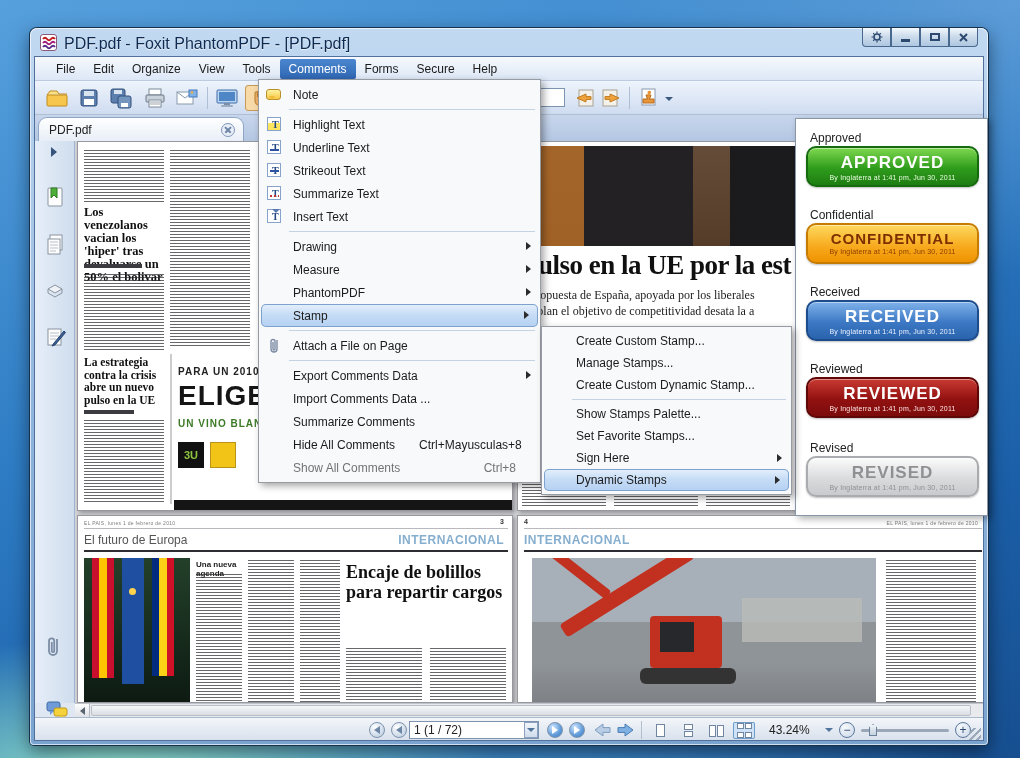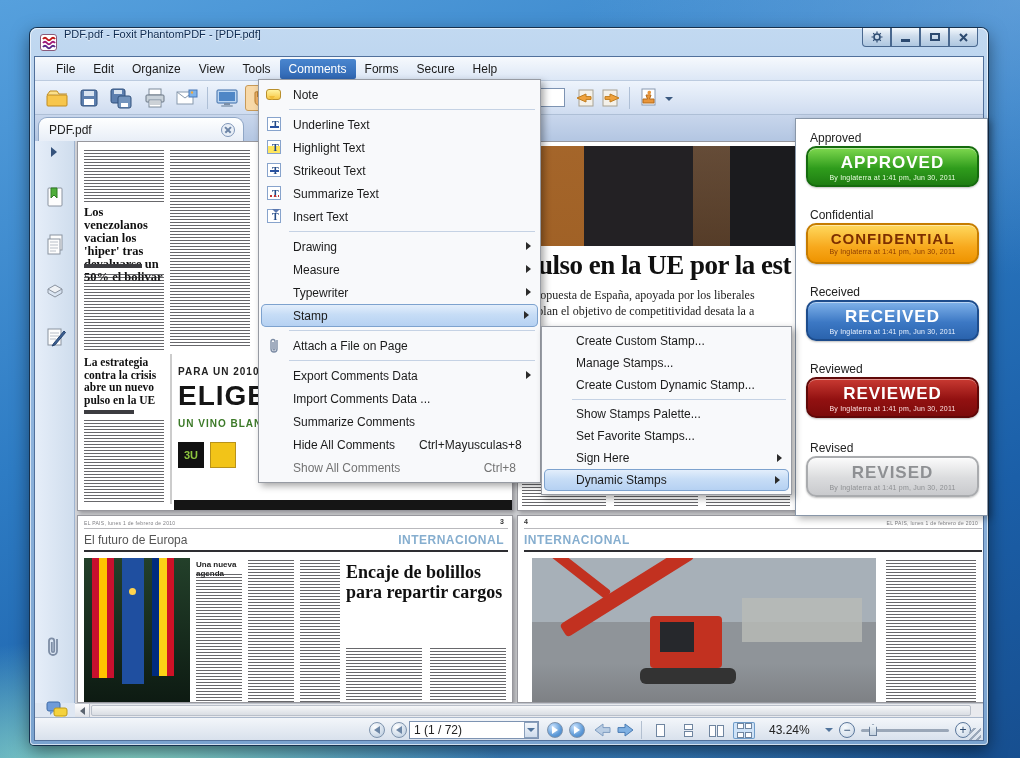--- a/index.html
+++ b/index.html
@@ -9,21 +9,21 @@
       radial-gradient(ellipse 620px 230px at 12% 103%, rgba(160,240,205,.9), rgba(160,240,205,0) 62%),
       radial-gradient(ellipse 900px 340px at 48% 110%, rgba(120,205,250,.55), rgba(120,205,250,0) 60%),
       radial-gradient(ellipse 800px 500px at 100% 0%, rgba(130,180,230,.5), rgba(130,180,230,0) 55%),
       linear-gradient(160deg,#56a0dd 0%,#2e7cc4 42%,#1b5fa8 75%,#174f90 100%);}
   
   .win{position:absolute;left:30px;top:28px;width:958px;height:717px;border-radius:7px 7px 4px 4px;
     background:linear-gradient(#c2d9f1,#8fb4dd 55%,#7aa3cf);
     box-shadow:0 0 0 1px #16314e, 0 6px 18px rgba(0,0,0,.5), inset 0 0 0 1px rgba(255,255,255,.65);}
   .titlebar{position:absolute;left:0;top:0;right:0;height:28px}
   .appicon{position:absolute;left:10px;top:6px;width:17px;height:17px;background:#fff;border:1px solid #8a5a7a;border-radius:3px}
-  .title{position:absolute;left:34px;top:0;font-size:11px;color:#0e2a50;text-shadow:0 1px 1px rgba(255,255,255,.8);white-space:nowrap}
+  .title{position:absolute;left:34px;top:7px;font-size:16px;color:#0e2a50;text-shadow:0 1px 1px rgba(255,255,255,.8);white-space:nowrap}
   .ctrls{position:absolute;right:10px;top:0;display:flex}
   .cbtn{width:29px;height:19px;border:1px solid #49688f;border-top:none;background:linear-gradient(#f4f9fd,#cddcec 45%,#aec7e0);display:flex;align-items:center;justify-content:center}
   .cbtn:first-child{border-radius:0 0 0 4px}
   .cbtn:last-child{border-radius:0 0 4px 0}
   .glyph-min{width:9px;height:3px;background:#2c4a70;margin-top:6px}
   .glyph-max{width:10px;height:8px;border:2px solid #2c4a70}
   .appbody{position:absolute;left:4px;right:4px;top:28px;bottom:4px;background:#dfe7f2;border:1px solid #51709b;overflow:hidden}
   
   .menubar{position:absolute;left:0;right:0;top:0;height:24px;background:linear-gradient(#f6f9fd,#dce7f6);border-bottom:1px solid #bccbdf;display:flex;align-items:center;padding-left:12px}
   .mitem{font-size:12px;color:#1a1a1a;padding:3px 9px;border-radius:2px}
@@ -431,28 +431,28 @@
     </div>
   </div>
 
   <div class="menu" style="left:258px;top:79px;width:283px">
     <div class="mi">
         <span class="mic ic-note"></span>
         <span>Note</span>
       </div>
     <div class="msep"></div>
     <div class="mi">
+        <span class="mic ic-t ic-hl"></span>
+        <span>Highlight Text</span>
+      </div>
+    <div class="mi">
         <span class="mic ic-t ic-ul"></span>
         <span>Underline Text</span>
       </div>
     <div class="mi">
-        <span class="mic ic-t ic-hl"></span>
-        <span>Highlight Text</span>
-      </div>
-    <div class="mi">
         <span class="mic ic-t ic-so"></span>
         <span>Strikeout Text</span>
       </div>
     <div class="mi">
         <span class="mic ic-t ic-sq"></span>
         <span>Summarize Text</span>
       </div>
     <div class="mi">
         <span class="mic ic-t ic-in"></span>
         <span>Insert Text</span>
@@ -460,21 +460,21 @@
     <div class="msep"></div>
     <div class="mi">
         <span>Drawing</span>
         <span class="subarrow"></span>
       </div>
     <div class="mi">
         <span>Measure</span>
         <span class="subarrow"></span>
       </div>
     <div class="mi">
-        <span>Typewriter</span>
+        <span>PhantomPDF</span>
         <span class="subarrow"></span>
       </div>
     <div class="mi hl">
         <span>Stamp</span>
         <span class="subarrow"></span>
       </div>
     <div class="msep"></div>
     <div class="mi">
         <span class="mic"><svg width="14" height="16" viewBox="0 0 14 16">
             <path d="M10 2v9a3 3 0 0 1-6 0V3.5a2 2 0 0 1 4 0V11a1 1 0 0 1-2 0V4" fill="none" stroke="#7d8da5" stroke-width="1.4"></path>

